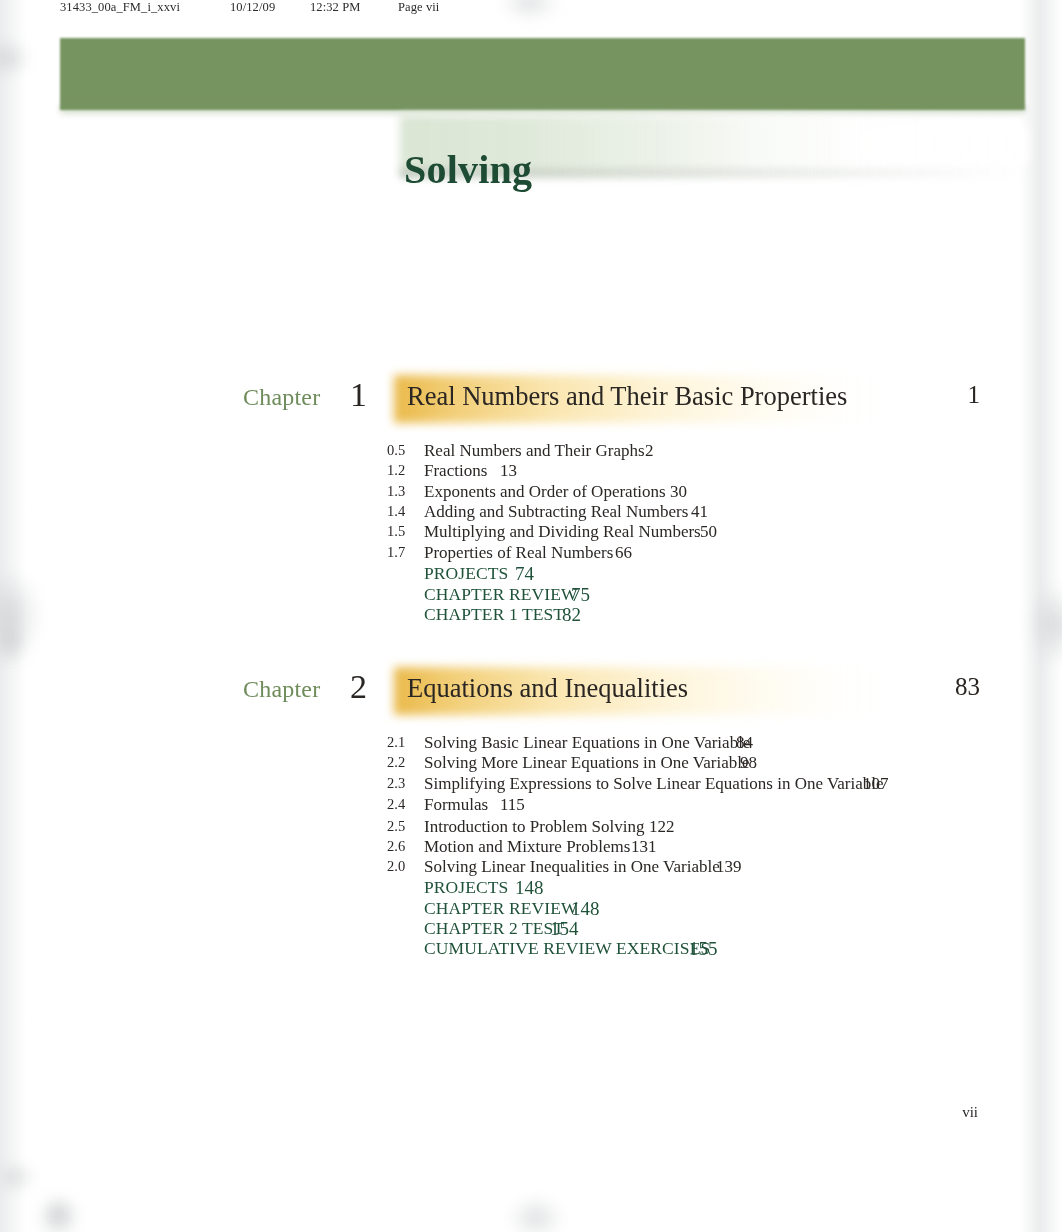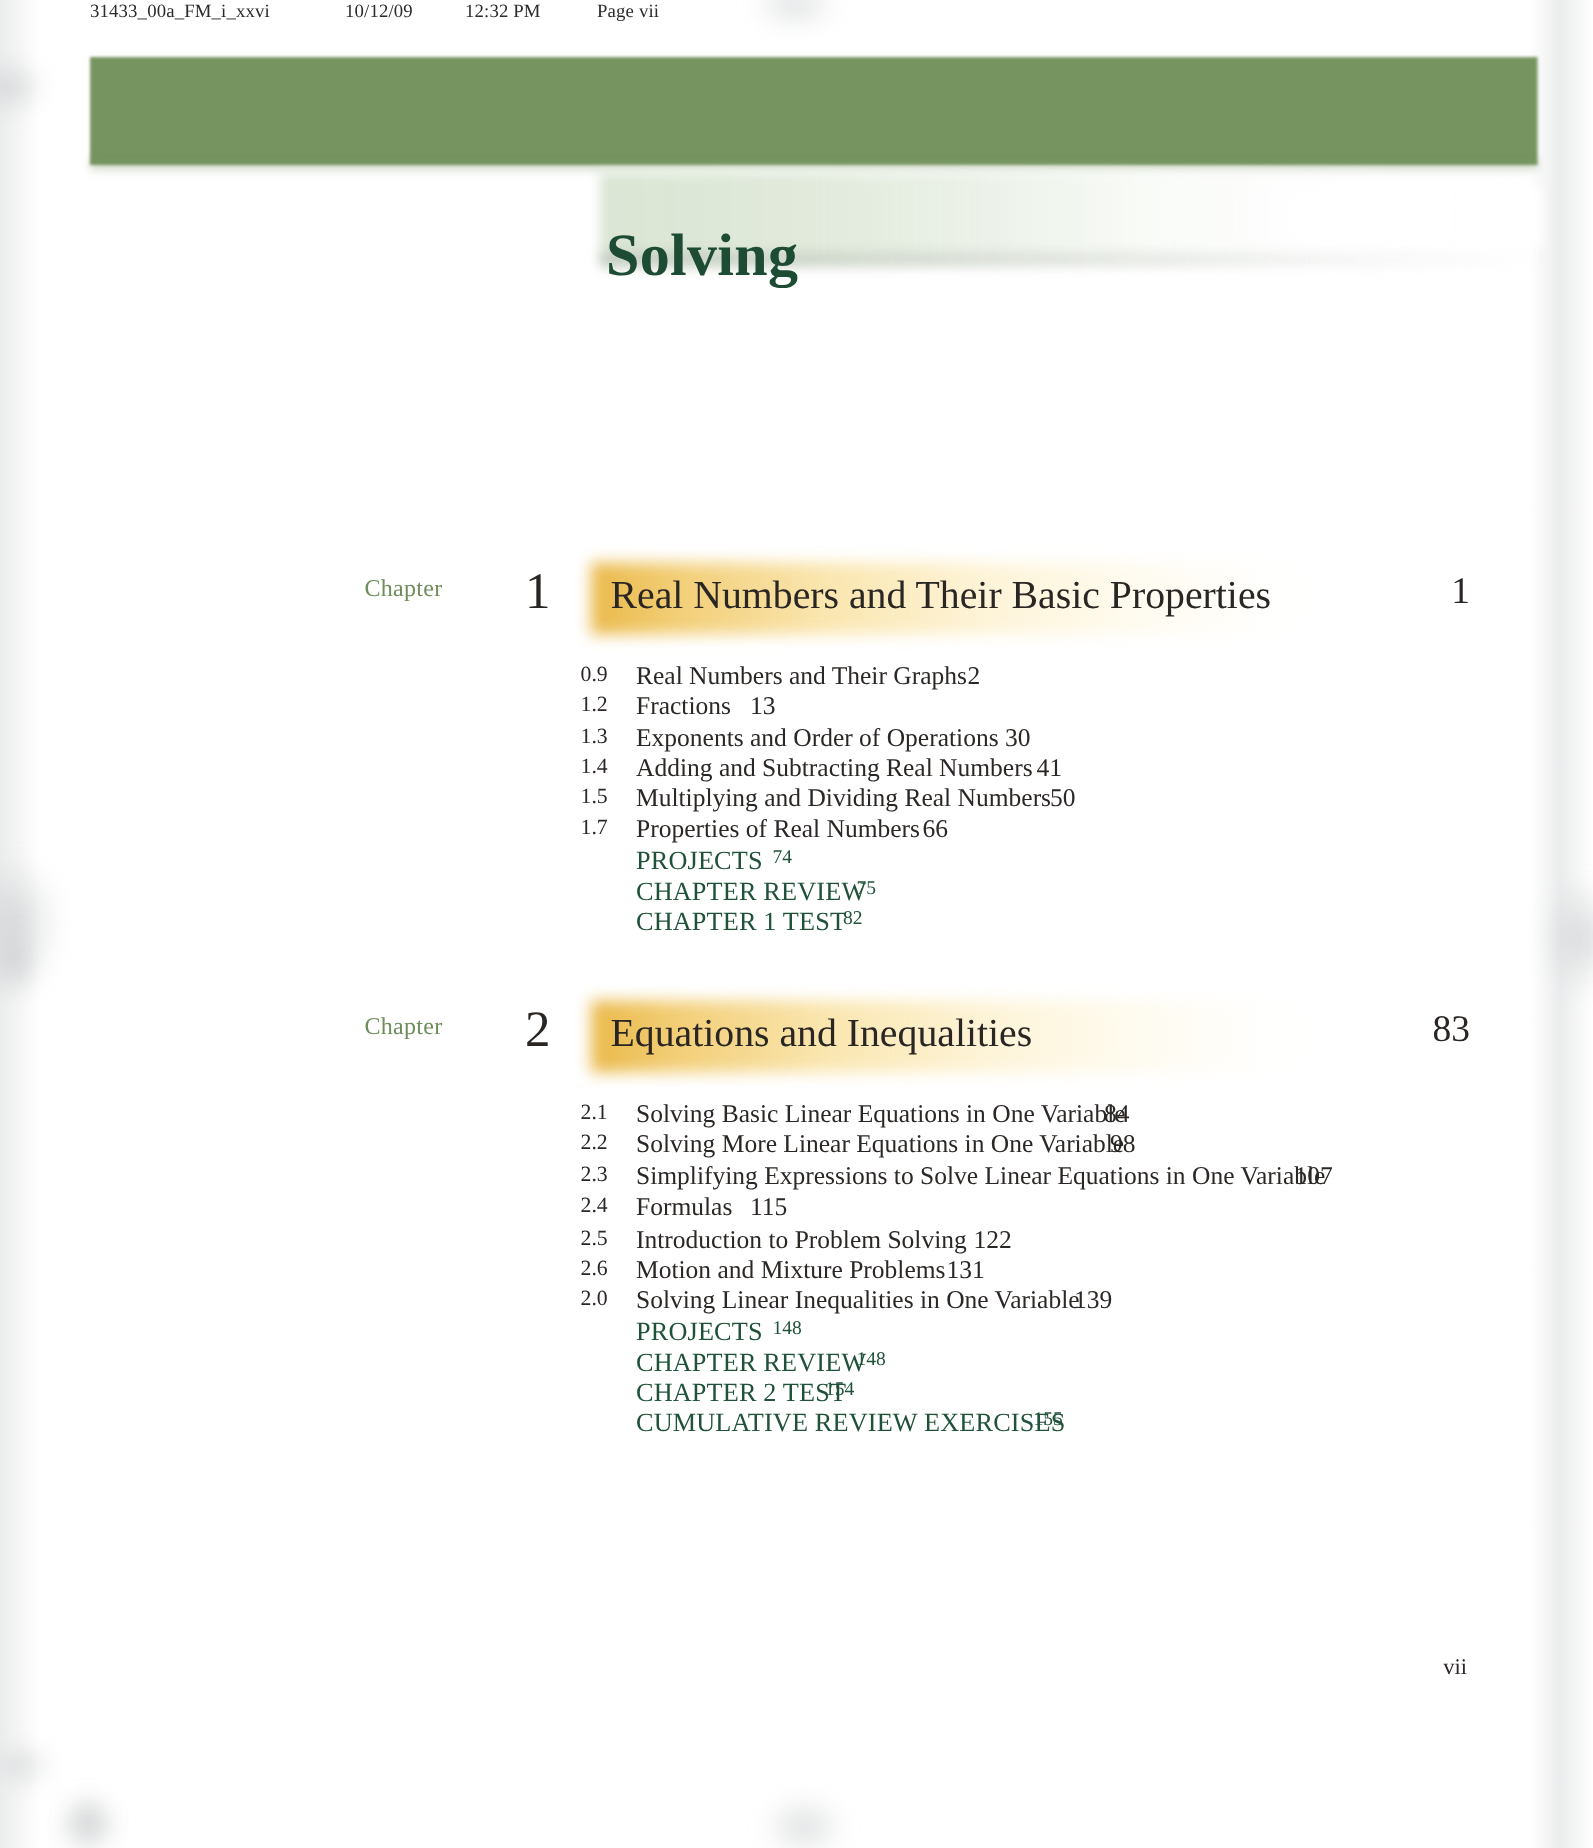--- a/index.html
+++ b/index.html
@@ -130,21 +130,21 @@
   #chapter-2 { top: 666px; }
 
   .chapter-head {
     position: relative;
     height: 52px;
   }
   .chap-word {
     position: absolute;
     left: 243px;
     top: 10px;
-    font-size: 16px;
+    font-size: 24px;
     color: #6f8c5b;
     letter-spacing: 0.2px;
   }
   .chap-num {
     position: absolute;
     left: 350px;
     top: 2px;
     font-size: 34px;
     color: #2a2623;
   }
@@ -222,21 +222,21 @@
     position: absolute;
     left: 424px;
     top: -1px;
     font-size: 17.5px;
     color: #1f5239;
     letter-spacing: 0.1px;
   }
   .special-page {
     position: absolute;
     top: -1px;
-    font-size: 13px;
+    font-size: 19px;
     color: #1f5239;
   }
 
   
   .folio {
     position: absolute;
     left: 930px;
     top: 1104px;
     width: 48px;
     text-align: right;
@@ -276,21 +276,21 @@
 <section class="chapter-block" id="chapter-1">
   <div class="chapter-head">
     <div class="chap-hl"></div>
     <span class="chap-word">Chapter</span>
     <span class="chap-num">1</span>
     <span class="chap-title">Real Numbers and Their Basic Properties</span>
     <span class="chap-page">1</span>
   </div>
   <div class="sections">
     <div class="sec-row">
-      <span class="sec-num">0.9</span>
+      <span class="sec-num">0.5</span>
       <span class="sec-text">Real Numbers and Their Graphs</span>
       <span class="sec-page" style="left:645px;">2</span>
     </div>
     <div class="sec-row">
       <span class="sec-num">1.2</span>
       <span class="sec-text">Fractions</span>
       <span class="sec-page" style="left:500px;">13</span>
     </div>
     <div class="sec-row">
       <span class="sec-num">1.3</span>

